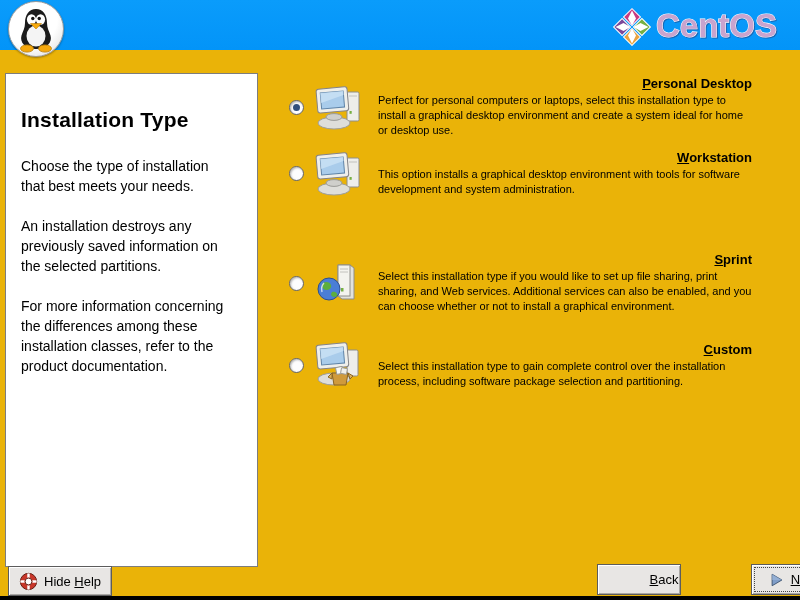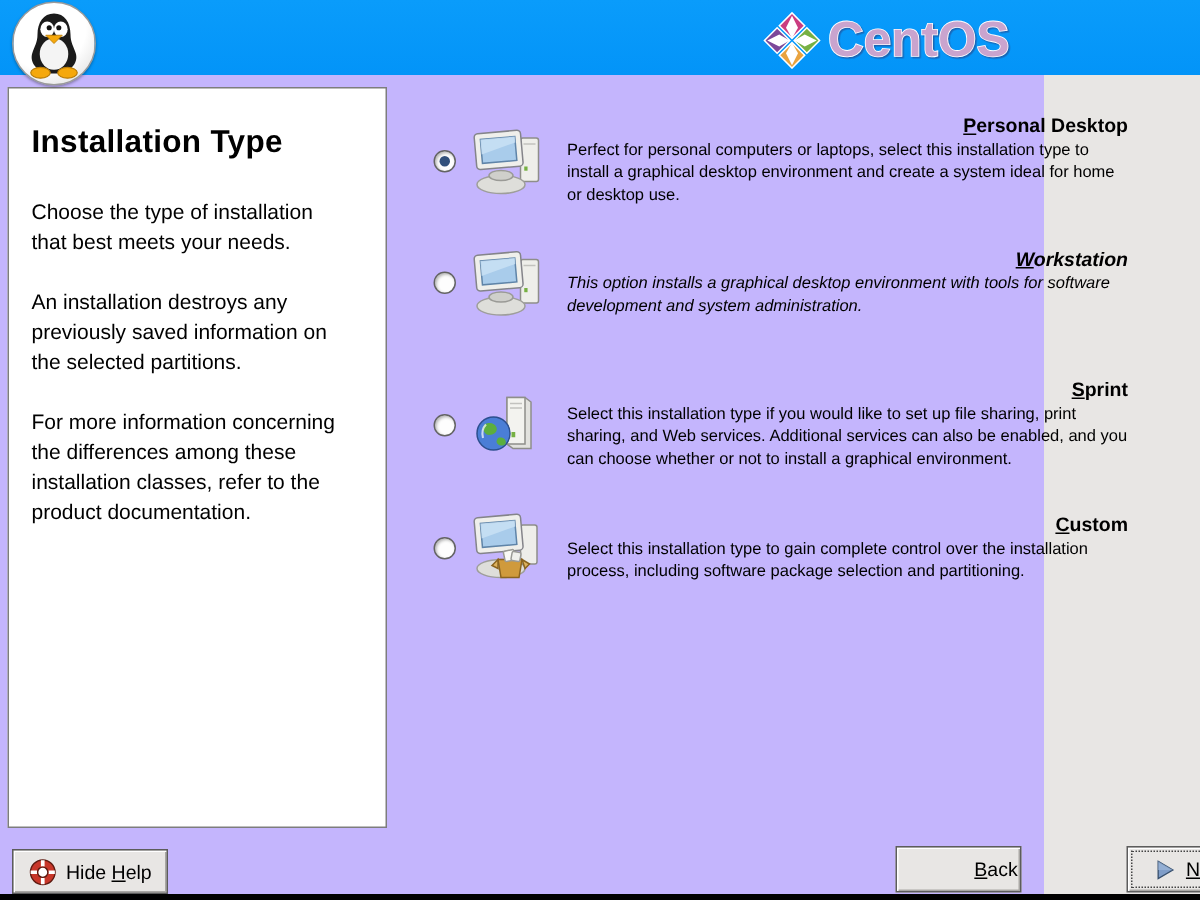--- a/index.html
+++ b/index.html
@@ -1,33 +1,33 @@
 <!DOCTYPE html>
 <html><head>
 <meta charset="utf-8">
 <style>
   html,body{margin:0;padding:0;}
   body{width:800px;height:600px;overflow:hidden;background:#e8e6e4;
        font-family:"Liberation Sans","DejaVu Sans",sans-serif;-webkit-font-smoothing:antialiased;}
-  .window{position:relative;width:696px;height:600px;background:#c4b5fd;}
+  .window{position:relative;width:800px;height:600px;background:#eab308;}
 
   
   .header{position:absolute;left:0;top:0;width:800px;height:50px;
           background:linear-gradient(#0a9cfb,#0394f8);}
   .tux-badge{position:absolute;left:8px;top:1px;width:54px;height:54px;border-radius:50%;
              background:radial-gradient(circle at 38% 30%,#ffffff 55%,#e9e9e9 80%,#cfcfcf 100%);
              border:1px solid #9a9a9a;box-shadow:0 1px 2px rgba(0,0,0,.35);z-index:5;}
   .tux-badge svg{width:54px;height:54px;display:block;}
   .brand{position:absolute;right:6px;top:5px;display:flex;align-items:center;z-index:5;}
   .brand .pinwheel{width:40px;height:40px;margin-right:4px;}
 
   
-  .help-panel{position:absolute;left:5px;top:58px;width:253px;height:494px;
+  .help-panel{position:absolute;left:5px;top:73px;width:253px;height:494px;
               background:#ffffff;border:1px solid #7d7d7d;box-sizing:border-box;
-              padding:10px 15px;}
+              padding:20px 15px;}
   .help-title{font-size:21px;font-weight:bold;color:#000;margin:14px 0 24px 0;letter-spacing:.2px;}
   .help-panel p{font-size:14px;line-height:20px;color:#000;margin:0 16px 20px 0;}
 
   
   .option-row{position:absolute;left:289px;display:flex;align-items:center;width:470px;}
   .radio{width:13px;height:13px;border-radius:50%;background:#fdfdfd;border:1px solid #636363;
          box-shadow:inset 1px 1px 2px rgba(0,0,0,.28);flex:0 0 auto;margin-right:10px;cursor:default;}
   .radio.selected::after{content:'';display:block;width:7px;height:7px;margin:3px;
          border-radius:50%;background:#32507c;}
   .opt-icon{width:52px;height:48px;flex:0 0 auto;margin-right:12px;}
@@ -115,21 +115,21 @@
         <rect x="7" y="9" width="23" height="16" fill="#a9cceb" stroke="#5f84a8"></rect>
         <path d="M7 9 h23 v4 l-23 6 z" fill="#c9e1f5" opacity="0.85"></path>
       </g>
     </svg>
     <div class="opt-text">
       <div class="opt-title"><span class="mn">P</span><span>ersonal Desktop</span></div>
       <div class="opt-desc">Perfect for personal computers or laptops, select this installation type to install a graphical desktop environment and create a system ideal for home or desktop use.</div>
     </div>
   </div>
 
-  <div class="option-row" style="top:164px;font-style:italic;">
+  <div class="option-row" style="top:149px;">
     <div class="radio"></div>
     <svg class="opt-icon" viewBox="0 0 52 48">
       <rect x="33" y="9" width="12" height="29" rx="1.5" fill="#eeeeea" stroke="#8e8e8a"></rect>
       <line x1="35" y1="13" x2="43" y2="13" stroke="#c2c2be" stroke-width="1"></line>
       <rect x="35.5" y="28" width="2.2" height="2.8" fill="#76b043"></rect>
       <ellipse cx="20" cy="40" rx="16" ry="6" fill="#dededa" stroke="#9e9e9a"></ellipse>
       <ellipse cx="20" cy="34" rx="8" ry="3.4" fill="#cfcfcb" stroke="#9a9a96"></ellipse>
       <g transform="rotate(-5 18 18)">
         <rect x="3" y="5" width="31" height="24" rx="2.5" fill="#efefeb" stroke="#84848a"></rect>
         <rect x="7" y="9" width="23" height="16" fill="#a9cceb" stroke="#5f84a8"></rect>

